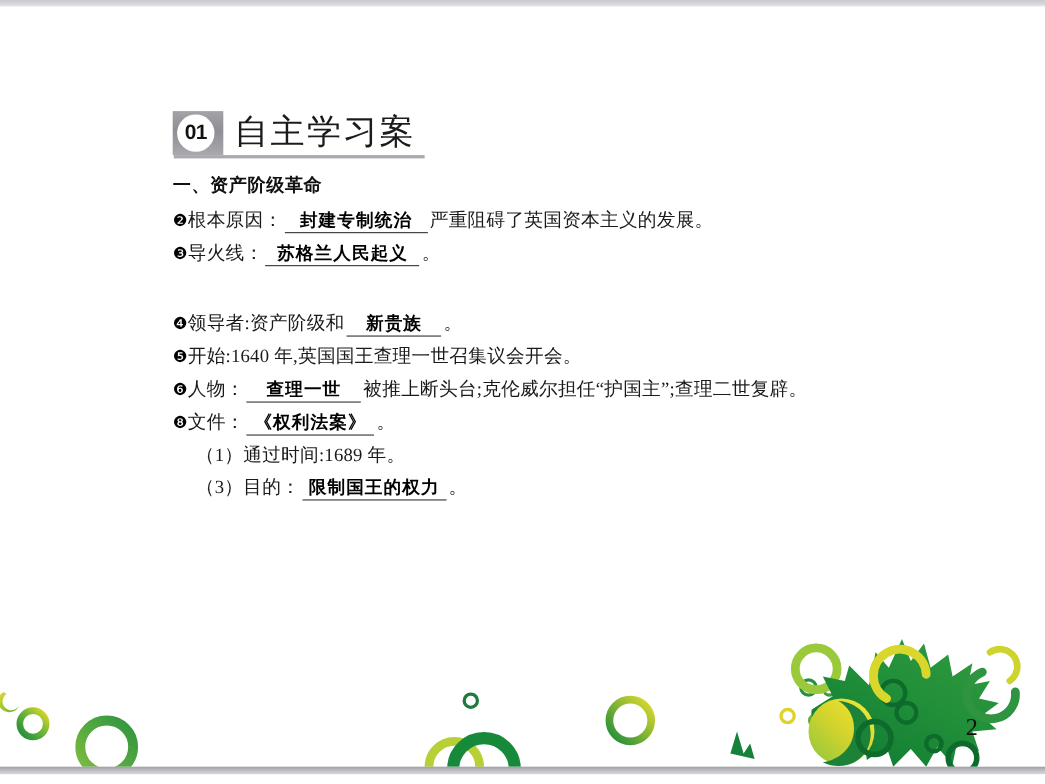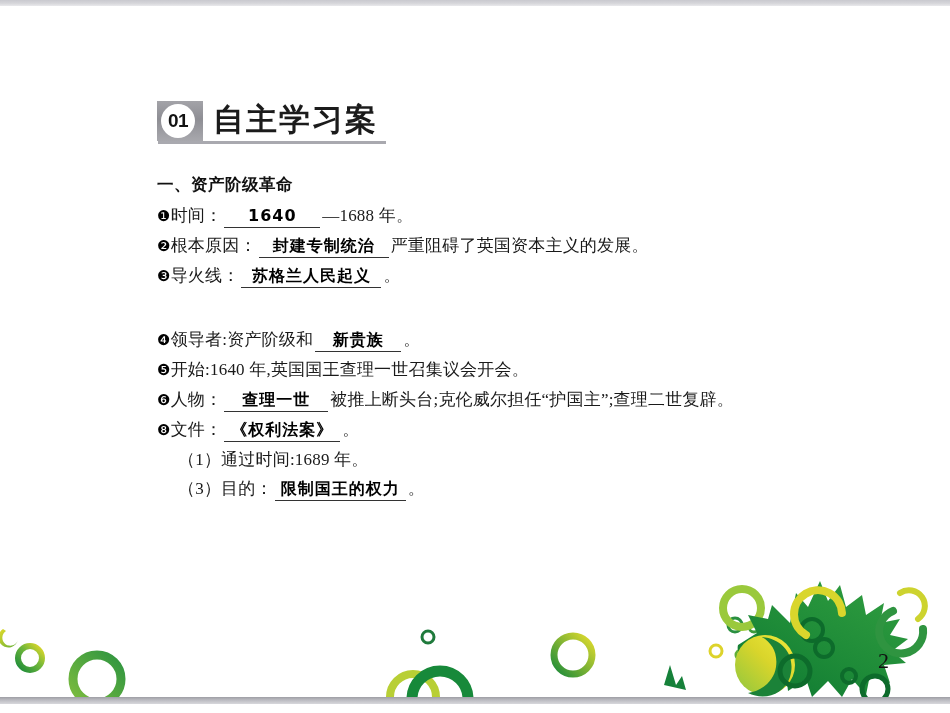--- a/index.html
+++ b/index.html
@@ -66,21 +66,21 @@
     font-weight: bold;
     font-size: 19px;
     color: #121212;
     letter-spacing: -0.5px;
   }
   .header-title {
     position: absolute;
     left: 56px;
     top: -2px;
     font-family: "DejaVu Sans", "Liberation Sans", sans-serif;
-    font-weight: bold;
+    font-weight: normal;
     font-size: 31px;
     letter-spacing: 2px;
     color: #1b1b1b;
     white-space: nowrap;
   }
   .header-underline {
     position: absolute;
     left: 158px;
     top: 141px;
     width: 228px;
@@ -96,21 +96,20 @@
     width: 700px;
   }
   .sec-title {
     font-family: "DejaVu Sans", "Liberation Sans", sans-serif;
     font-weight: bold;
     font-size: 16.5px;
     color: #111111;
     letter-spacing: 0.5px;
     margin-bottom: 5px;
     white-space: nowrap;
-    margin-top: 16px;
   }
   .line {
     font-size: 17px;
     color: #1a1a1a;
     line-height: 29px;
     white-space: nowrap;
     letter-spacing: 0.2px;
   }
   .line.indent {
     padding-left: 21px;
@@ -173,23 +172,20 @@
       <div class="header-badge-circle">01</div>
     </div>
     <div class="header-title">自主学习案</div>
   </div>
   <div class="header-underline"></div>
 
   <div class="body-block">
 
     <div class="sec-title">一、资产阶级革命</div>
 
-    <div class="line">
-      <span class="marker">❶</span><span>时间：</span><span class="blank w-num">1640</span><span>—1688 年。</span>
-    </div>
 
     <div class="line">
       <span class="marker">❷</span><span>根本原因：</span><span class="blank w-6">封建专制统治</span><span>严重阻碍了英国资本主义的发展。</span>
     </div>
 
     <div class="line">
       <span class="marker">❸</span><span>导火线：</span><span class="blank w-7">苏格兰人民起义</span><span>。</span>
     </div>
 
     <div class="line">

